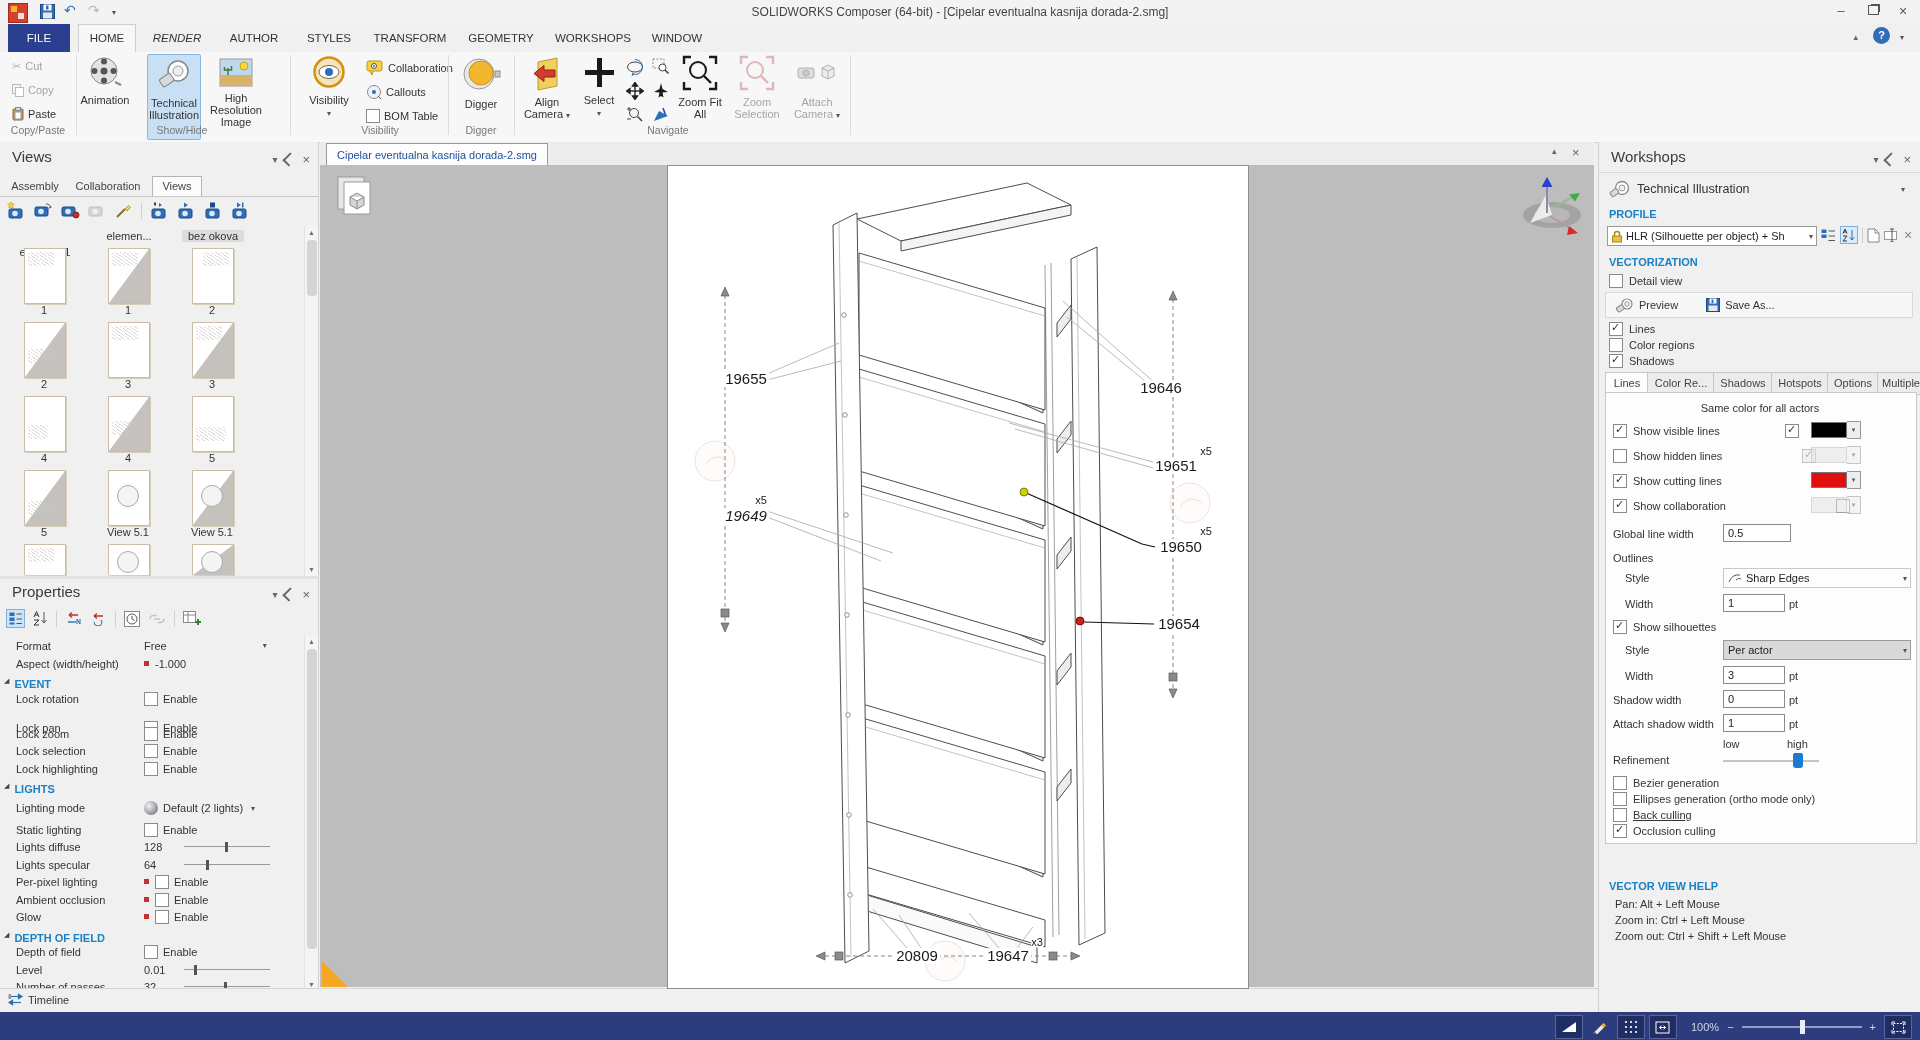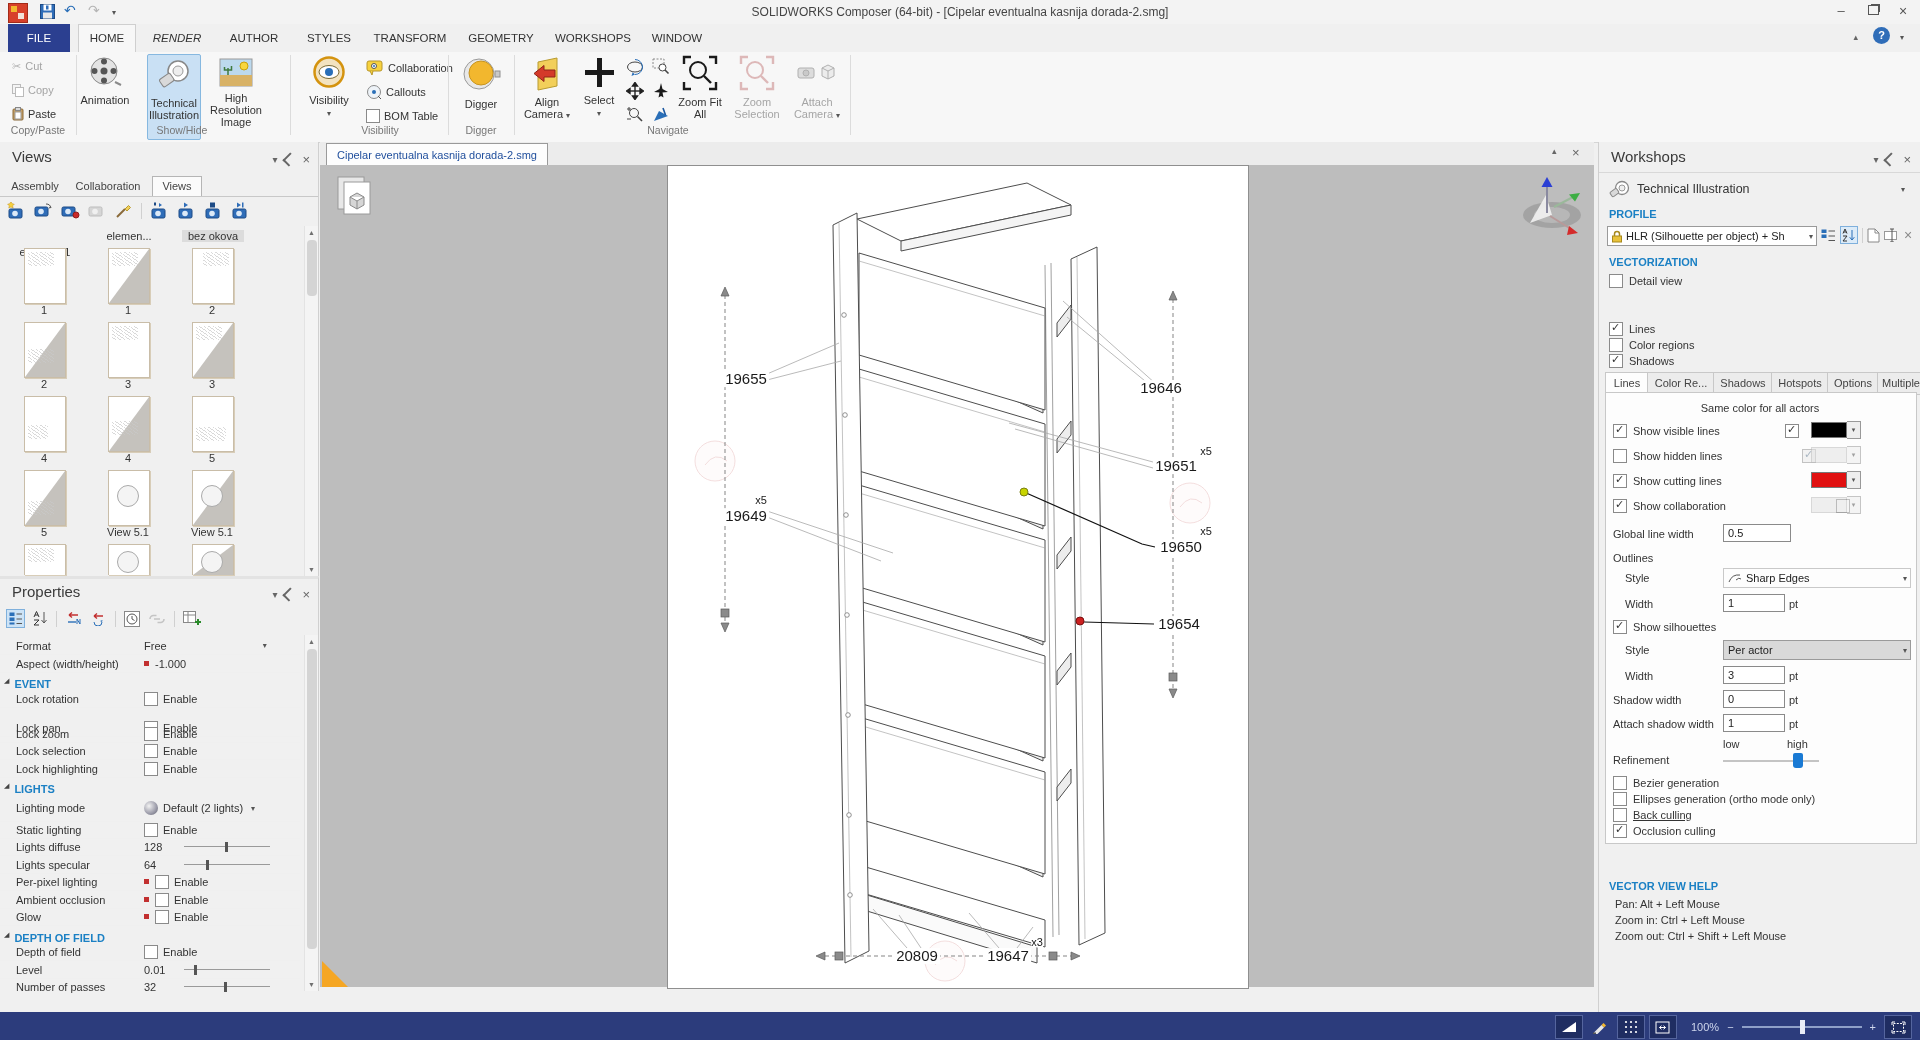--- a/index.html
+++ b/index.html
@@ -623,20 +623,34 @@
         </span>
       </div>
 
     <div class="sbar" style="right:0;top:56px;height:356px;">
       <div class="sarr" style="top:0;">▲</div>
       <div class="sthumb" style="top:14px;height:300px;"></div>
       <div class="sarr" style="bottom:0;">▼</div>
     </div>
   </div>
 
+  <div class="abs" style="left:0;top:988px;width:1598px;height:24px;background:#f0f0f0;border-top:1px solid #d5d5d5;">
+    <div class="abs flex" style="left:8px;top:4px;gap:5px;">
+      <svg width="15" height="13">
+          <g stroke="#2a6fb8" fill="#2a6fb8" stroke-width="1.2">
+            <line x1="2" y1="3.5" x2="11" y2="3.5"></line>
+            <path d="M14,3.5 l-3.5,-2.2 v4.4 z"></path>
+            <line x1="4" y1="9.5" x2="13" y2="9.5"></line>
+            <path d="M1,9.5 l3.5,-2.2 v4.4 z"></path>
+          </g>
+          <rect x="0.5" y="1" width="2.5" height="5" fill="#9a9a9a"></rect>
+        </svg>
+      <span>Timeline</span>
+    </div>
+  </div>
 
   <div class="abs" style="left:320px;top:142px;width:1274px;height:846px;">
     <div class="abs" style="left:0;top:0;width:1274px;height:23px;background:#ececec;border-bottom:1px solid #b8b8b8;"></div>
     <div class="doctab" style="left:6px;top:1px;">Cipelar eventualna kasnija dorada-2.smg</div>
     <div class="abs" style="left:1232px;top:4px;font-size:9px;color:#666;">▴</div>
     <div class="abs" style="left:1252px;top:3px;font-size:13px;color:#666;">×</div>
 
     <div class="canvas" style="left:0;top:23px;width:1274px;height:822px;">
 
       <svg class="abs" style="left:16px;top:10px;" width="38" height="42">
@@ -752,21 +766,21 @@
         </g>
         <g stroke="#111" stroke-width="1.2" fill="none">
           <path d="M357,327 L475,379 L488,382"></path>
           <path d="M417,457 L487,459"></path>
         </g>
         <circle cx="357" cy="327" r="4" fill="#c8d400" stroke="#7a7f10"></circle>
         <circle cx="413" cy="456" r="4" fill="#cc2020" stroke="#7a1010"></circle>
       </svg>
 
       <div class="co" style="left:426px;top:214px;">19655</div>
-      <div class="co" style="left:426px;top:351px;">19649</div>
+      <div class="co" style="left:426px;top:351px;font-style:italic;">19649</div>
       <div class="mult" style="left:441px;top:335px;">x5</div>
       <div class="co" style="left:832px;top:223px;margin-left:9px;">19646</div>
       <div class="co" style="left:856px;top:301px;">19651</div>
       <div class="mult" style="left:886px;top:286px;">x5</div>
       <div class="co" style="left:861px;top:382px;">19650</div>
       <div class="mult" style="left:886px;top:366px;">x5</div>
       <div class="co" style="left:859px;top:459px;">19654</div>
       <div class="co" style="left:597px;top:791px;">20809</div>
       <div class="co" style="left:688px;top:791px;">19647</div>
       <div class="mult" style="left:717px;top:777px;">x3</div>
@@ -831,20 +845,39 @@
         </svg>
       <span style="font-size:14px;color:#8a8a8a;">×</span>
     </div>
 
     <div class="abs wsec" style="left:10px;top:114px;">VECTORIZATION</div>
     <div class="wrow" style="left:10px;top:132px;">
         <span class="cb"></span>
         <span>Detail view</span>
       </div>
 
+    <div class="abs flex" style="left:6px;top:150px;width:306px;height:24px;background:#f7f7f7;border:1px solid #d8d8d8;gap:10px;">
+      <div class="flex" style="gap:5px;margin-left:10px;">
+        <svg width="18" height="15">
+            <circle cx="11" cy="6" r="5" fill="#fff" stroke="#888" stroke-width="1.2"></circle>
+            <circle cx="11" cy="6" r="2.3" fill="#eee" stroke="#999"></circle>
+            <rect x="0.5" y="8" width="7" height="5" rx="1.5" transform="rotate(-35 4 10)" fill="#d9d9d9" stroke="#888"></rect>
+          </svg>
+        <span>Preview</span>
+      </div>
+      <div class="flex" style="gap:5px;margin-left:18px;">
+        <svg width="14" height="14">
+            <rect x="0.5" y="0.5" width="13" height="13" fill="#2f6db8" stroke="#1d4a85"></rect>
+            <rect x="3.5" y="0.5" width="7" height="5" fill="#fff"></rect>
+            <rect x="5.5" y="1.5" width="2" height="3.5" fill="#2f6db8"></rect>
+            <rect x="2.5" y="7.5" width="9" height="5.5" fill="#e8e8e8"></rect>
+          </svg>
+        <span>Save As...</span>
+      </div>
+    </div>
 
     <div class="wrow" style="left:10px;top:180px;">
         <span class="cb checked"></span>
         <span>Lines</span>
       </div>
     <div class="wrow" style="left:10px;top:196px;">
         <span class="cb"></span>
         <span>Color regions</span>
       </div>
     <div class="wrow" style="left:10px;top:212px;">

